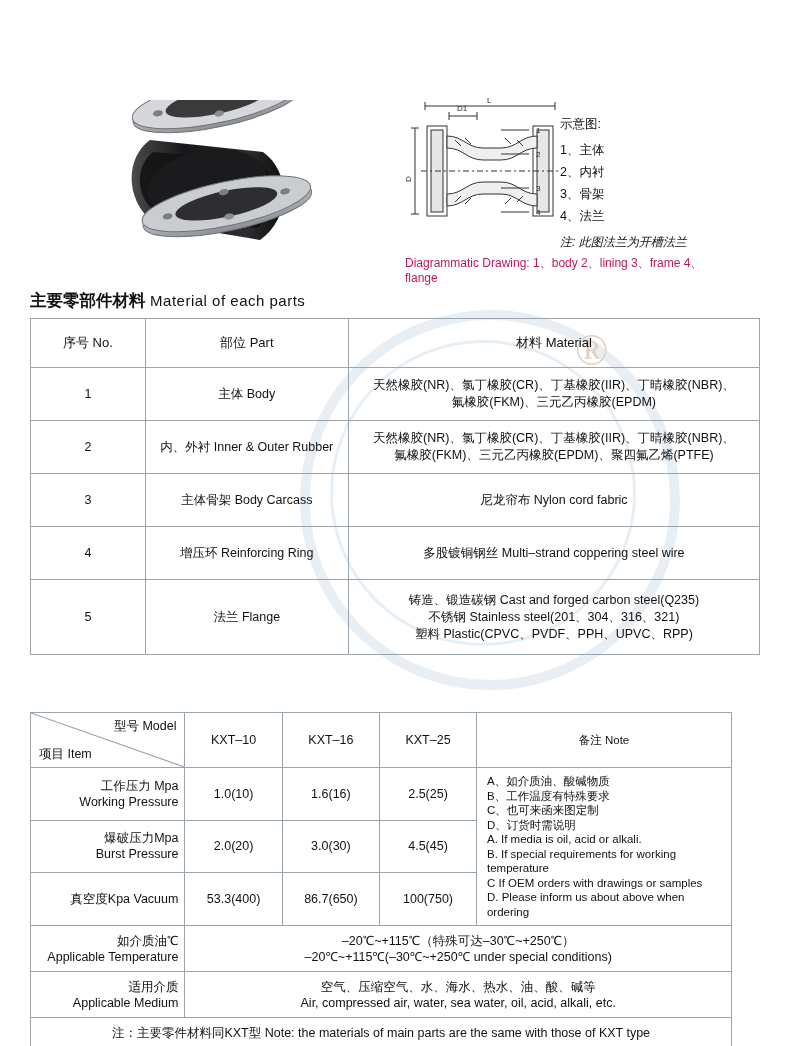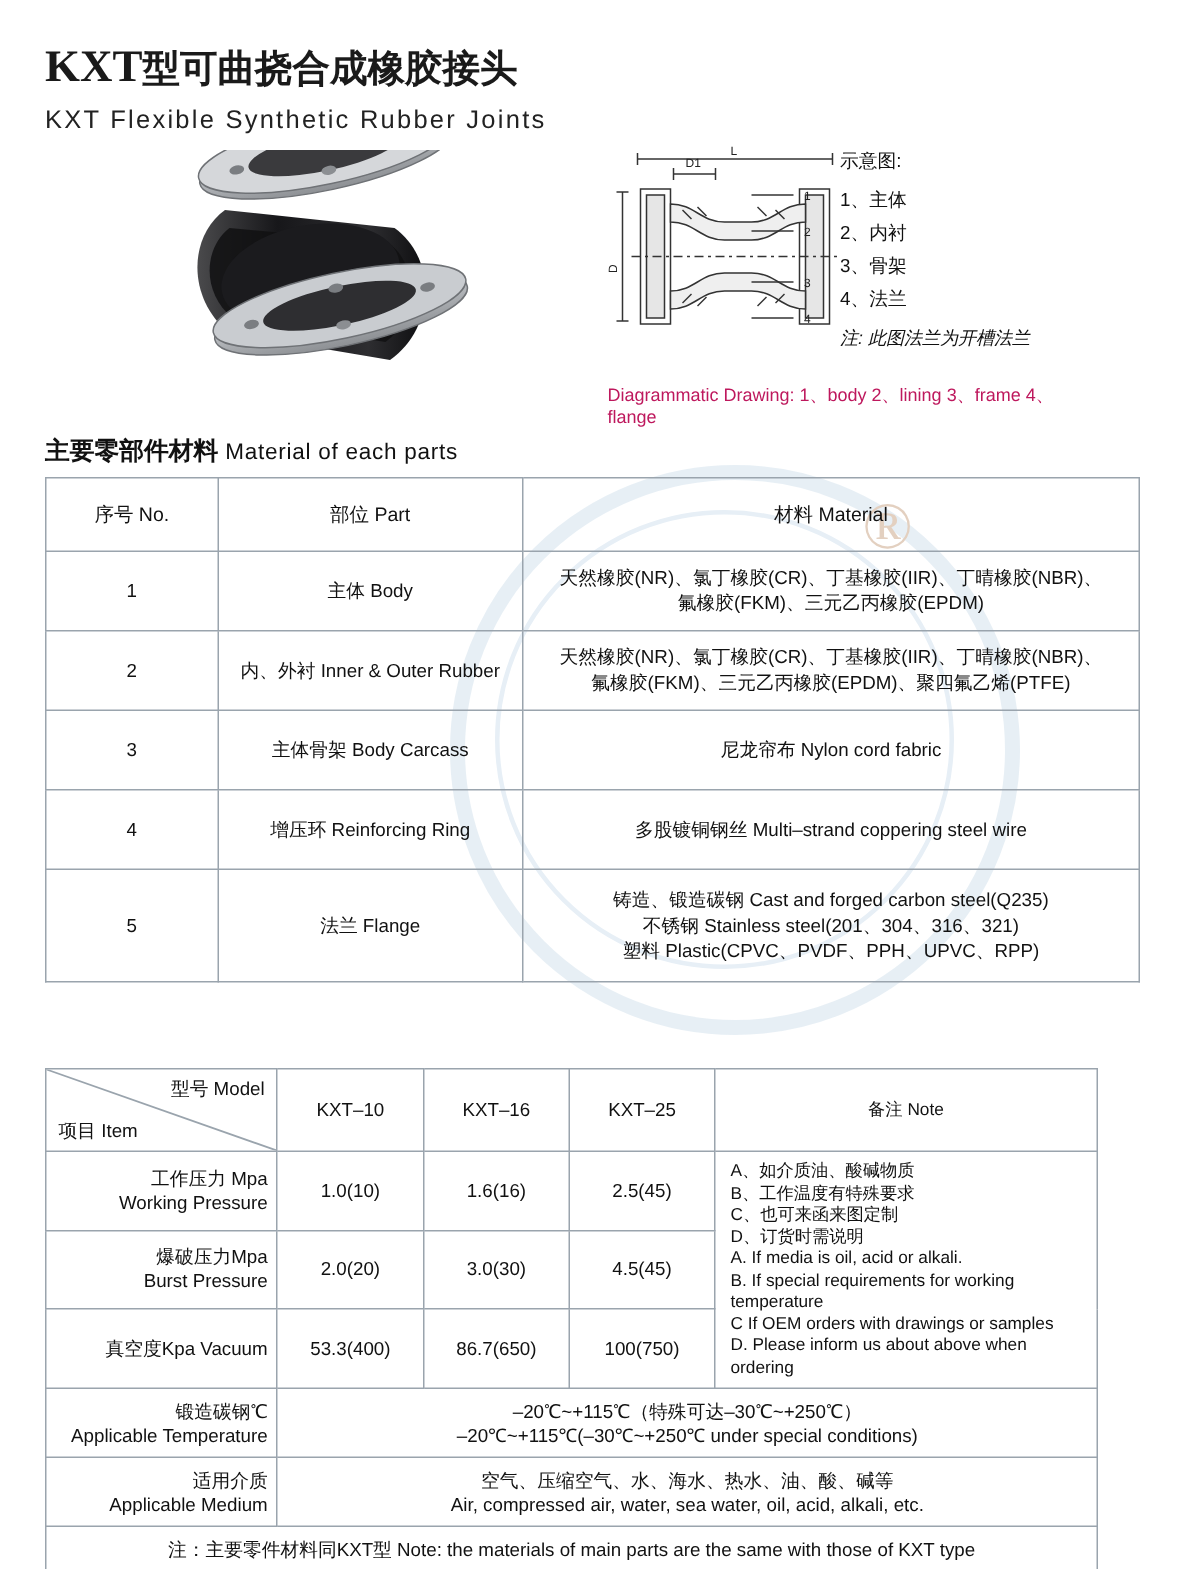--- a/index.html
+++ b/index.html
@@ -41,21 +41,21 @@
   
   .header{position:absolute;left:30px;top:28px;z-index:2;}
   .title-cn{font-size:25px;font-weight:bold;font-family:"Liberation Sans", sans-serif;letter-spacing:0px;}
   .title-cn .kxt{font-size:30px;font-weight:bold;font-family:"Liberation Serif", serif;}
   .title-en{font-size:17px;margin-top:8px;letter-spacing:1.5px;color:#222;}
 
   
   .photo{position:absolute;left:95px;top:100px;width:260px;height:160px;z-index:2;}
   
   .diagram{position:absolute;left:405px;top:92px;width:180px;height:150px;z-index:2;}
-  .legend{position:absolute;left:560px;top:96px;z-index:2;font-size:12.5px;line-height:22px;color:#111;}
+  .legend{position:absolute;left:560px;top:113px;z-index:2;font-size:12.5px;line-height:22px;color:#111;}
   .legend .lg-title{margin-bottom:4px;}
   .legend .note{margin-top:4px;font-size:12px;font-style:italic;}
   .diag-caption{position:absolute;left:405px;top:256px;width:330px;font-size:12px;line-height:15px;color:#be185d;z-index:2;}
 
   
   .sec-head{position:absolute;z-index:2;font-size:16.5px;font-weight:bold;color:#111;}
   .sec-head .en{font-weight:normal;font-size:15px;letter-spacing:.5px;}
 
   
   table{border-collapse:collapse;position:absolute;z-index:2;background:transparent;padding-left:12px;}
@@ -83,26 +83,20 @@
 <body>
 
 <div class="page">
 
   <div class="watermark">
     <div class="wm-circle"></div>
     <div class="wm-circle2"></div>
     <div class="wm-r">®</div>
   </div>
 
-  <div class="header">
-    <div class="title-cn">
-      <span class="kxt">KXT</span><span>型可曲挠合成橡胶接头</span>
-    </div>
-    <div class="title-en">KXT Flexible  Synthetic  Rubber  Joints</div>
-  </div>
 
   <div class="photo">
     <svg width="260" height="160" viewBox="0 0 260 160">
       <defs>
         <linearGradient id="fl" x1="0" y1="0" x2="0" y2="1">
           <stop offset="0" stop-color="#e9eaec"></stop>
           <stop offset="0.45" stop-color="#b9bcc0"></stop>
           <stop offset="1" stop-color="#8d9094"></stop>
         </linearGradient>
         <linearGradient id="rb" x1="0" y1="0" x2="1" y2="0">
@@ -273,21 +267,21 @@
       <td class="note-cell" style="text-align:center">备注 Note</td>
     </tr>
 
     <tr class="row-h">
       <td class="lbl">
         <div>工作压力 Mpa</div>
         <div>Working Pressure</div>
       </td>
       <td>1.0(10)</td>
       <td>1.6(16)</td>
-      <td>2.5(45)</td>
+      <td>2.5(25)</td>
       <td class="note-cell" rowspan="3">
         <div>A、如介质油、酸碱物质</div>
         <div>B、工作温度有特殊要求</div>
         <div>C、也可来函来图定制</div>
         <div>D、订货时需说明</div>
         <div>A. If media is oil, acid or alkali.</div>
         <div>B. If special requirements for working temperature</div>
         <div>C If OEM orders with drawings or samples</div>
         <div>D. Please inform us about above when ordering</div>
       </td>
@@ -305,21 +299,21 @@
 
     <tr class="row-h">
       <td class="lbl">真空度Kpa   Vacuum</td>
       <td>53.3(400)</td>
       <td>86.7(650)</td>
       <td>100(750)</td>
     </tr>
 
     <tr class="row-h">
       <td class="lbl">
-        <div>锻造碳钢℃</div>
+        <div>如介质油℃</div>
         <div>Applicable Temperature</div>
       </td>
       <td colspan="4">
         <div>–20℃~+115℃（特殊可达–30℃~+250℃）</div>
         <div>–20℃~+115℃(–30℃~+250℃ under special conditions)</div>
       </td>
     </tr>
 
     <tr class="row-h">
       <td class="lbl">

